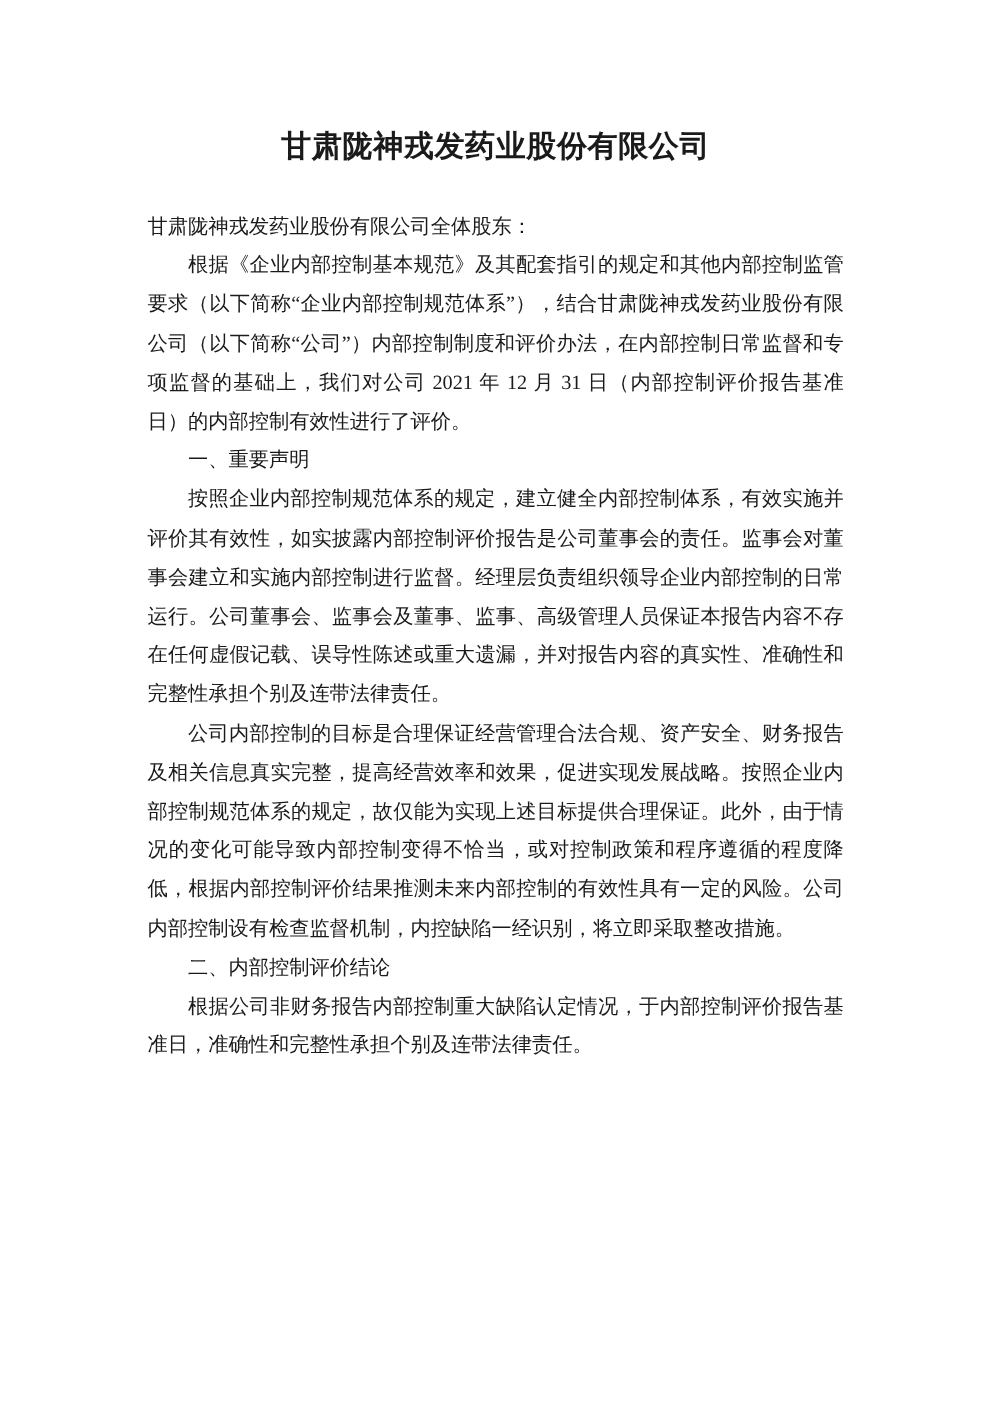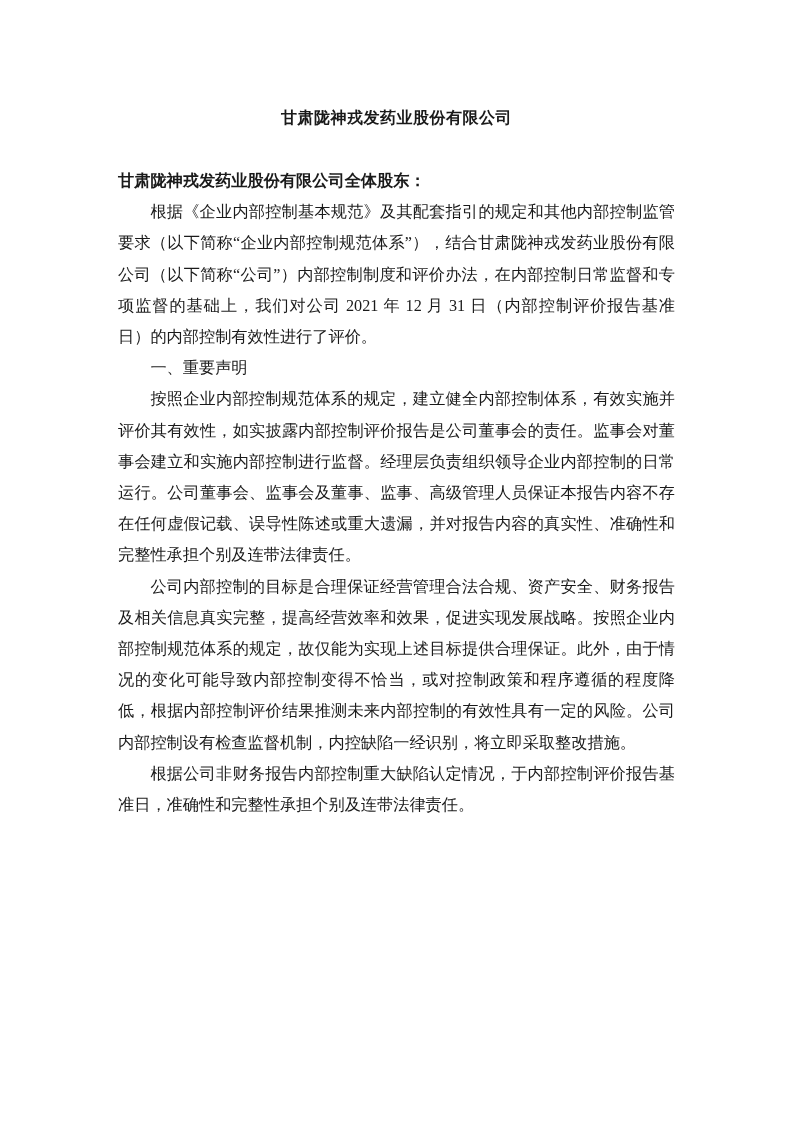--- a/index.html
+++ b/index.html
@@ -16,35 +16,35 @@
   }
   .page {
     box-sizing: border-box;
     width: 793px;
     height: 1122px;
     padding: 96px 118px 0 118px;
     background: #ffffff;
   }
   .title-line {
     margin: 0;
-    font-size: 16px;
+    font-size: 24px;
     font-weight: bold;
     text-align: center;
     line-height: 44px;
     letter-spacing: 0.5px;
     white-space: nowrap;
   }
   .doc-body {
     margin-top: 26px;
     font-size: 16.2px;
     line-height: 31.2px;
   }
   .salutation {
     margin: 0;
-    font-weight: bold;
+    font-weight: normal;
     text-align: left;
   }
   .para {
     margin: 0;
     text-indent: 2em;
     text-align: justify;
     text-justify: auto;
   }
   .heading {
     margin: 0;
@@ -59,16 +59,17 @@
 <div class="page">
   <div class="title-line">甘肃陇神戎发药业股份有限公司</div>
 
   <div class="doc-body">
     <p class="salutation">甘肃陇神戎发药业股份有限公司全体股东：</p>
     <div id="blocks">
         <div class="para">根据《企业内部控制基本规范》及其配套指引的规定和其他内部控制监管要求（以下简称“企业内部控制规范体系”），结合甘肃陇神戎发药业股份有限公司（以下简称“公司”）内部控制制度和评价办法，在内部控制日常监督和专项监督的基础上，我们对公司 2021 年 12 月 31 日（内部控制评价报告基准日）的内部控制有效性进行了评价。</div>
         <div class="heading">一、重要声明</div>
         <div class="para">按照企业内部控制规范体系的规定，建立健全内部控制体系，有效实施并评价其有效性，如实披露内部控制评价报告是公司董事会的责任。监事会对董事会建立和实施内部控制进行监督。经理层负责组织领导企业内部控制的日常运行。公司董事会、监事会及董事、监事、高级管理人员保证本报告内容不存在任何虚假记载、误导性陈述或重大遗漏，并对报告内容的真实性、准确性和完整性承担个别及连带法律责任。</div>
         <div class="para">公司内部控制的目标是合理保证经营管理合法合规、资产安全、财务报告及相关信息真实完整，提高经营效率和效果，促进实现发展战略。按照企业内部控制规范体系的规定，故仅能为实现上述目标提供合理保证。此外，由于情况的变化可能导致内部控制变得不恰当，或对控制政策和程序遵循的程度降低，根据内部控制评价结果推测未来内部控制的有效性具有一定的风险。公司内部控制设有检查监督机制，内控缺陷一经识别，将立即采取整改措施。</div>
+        <div class="heading">二、内部控制评价结论</div>
         <div class="para">根据公司非财务报告内部控制重大缺陷认定情况，于内部控制评价报告基准日，准确性和完整性承担个别及连带法律责任。</div>
       </div>
   </div>
 </div>
 
 </body></html>

